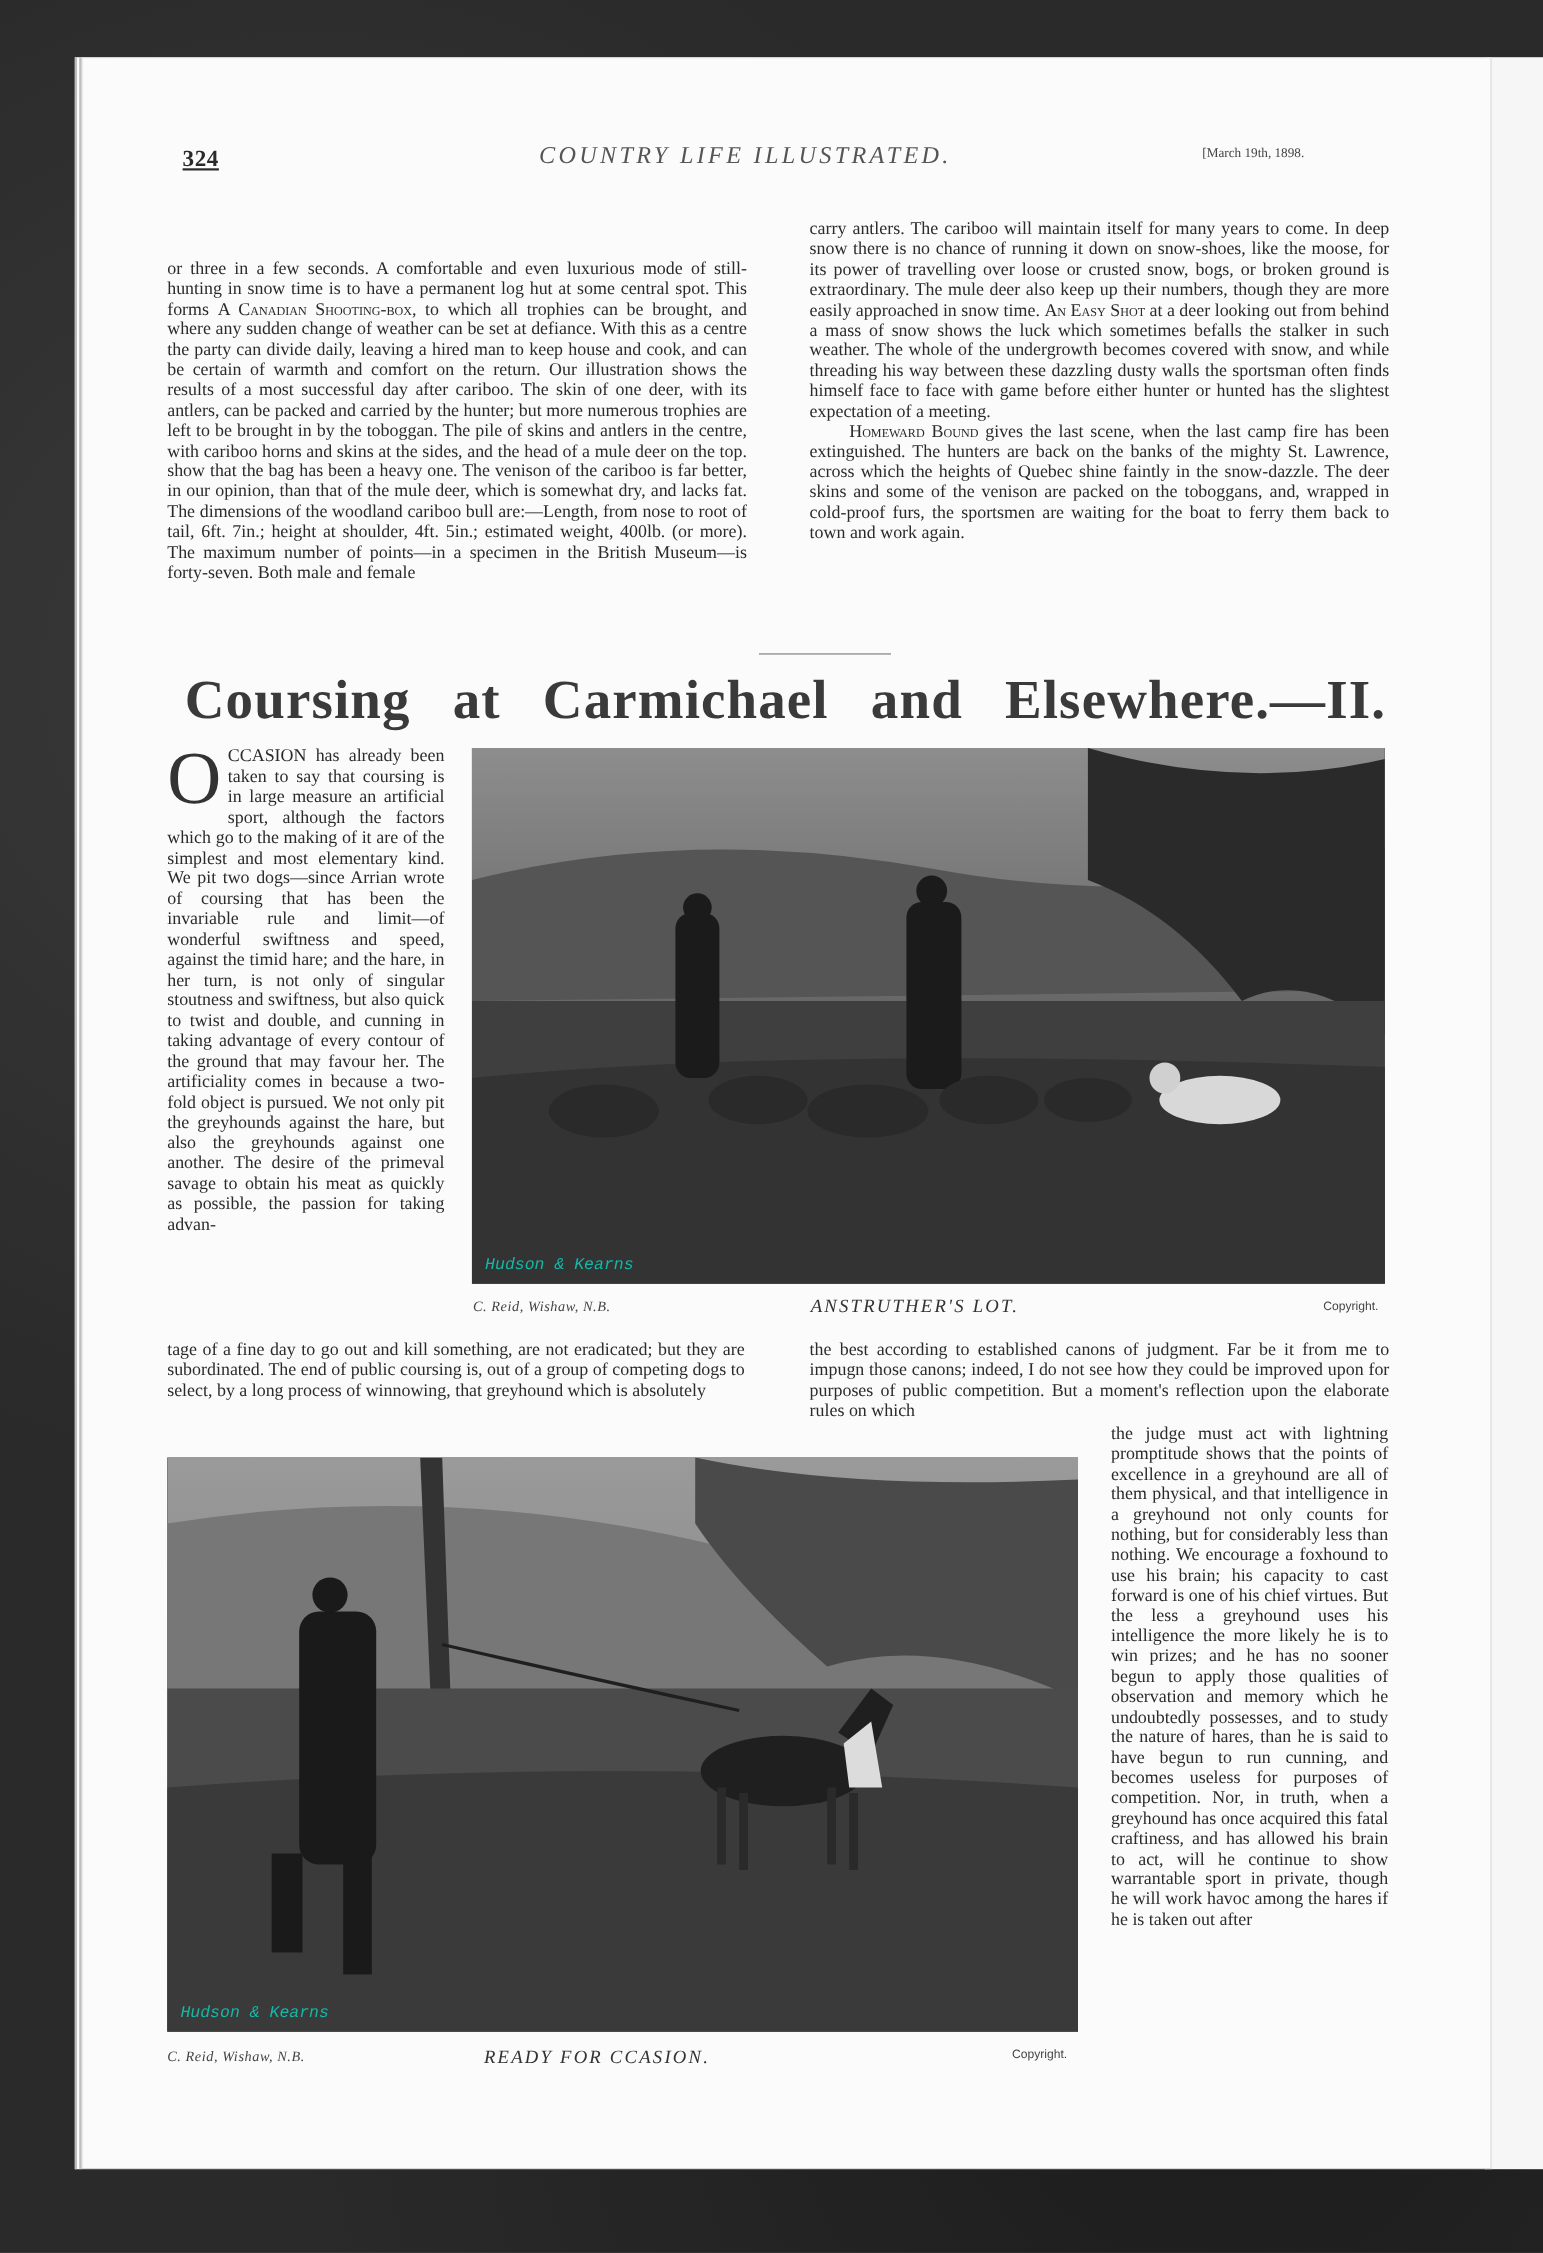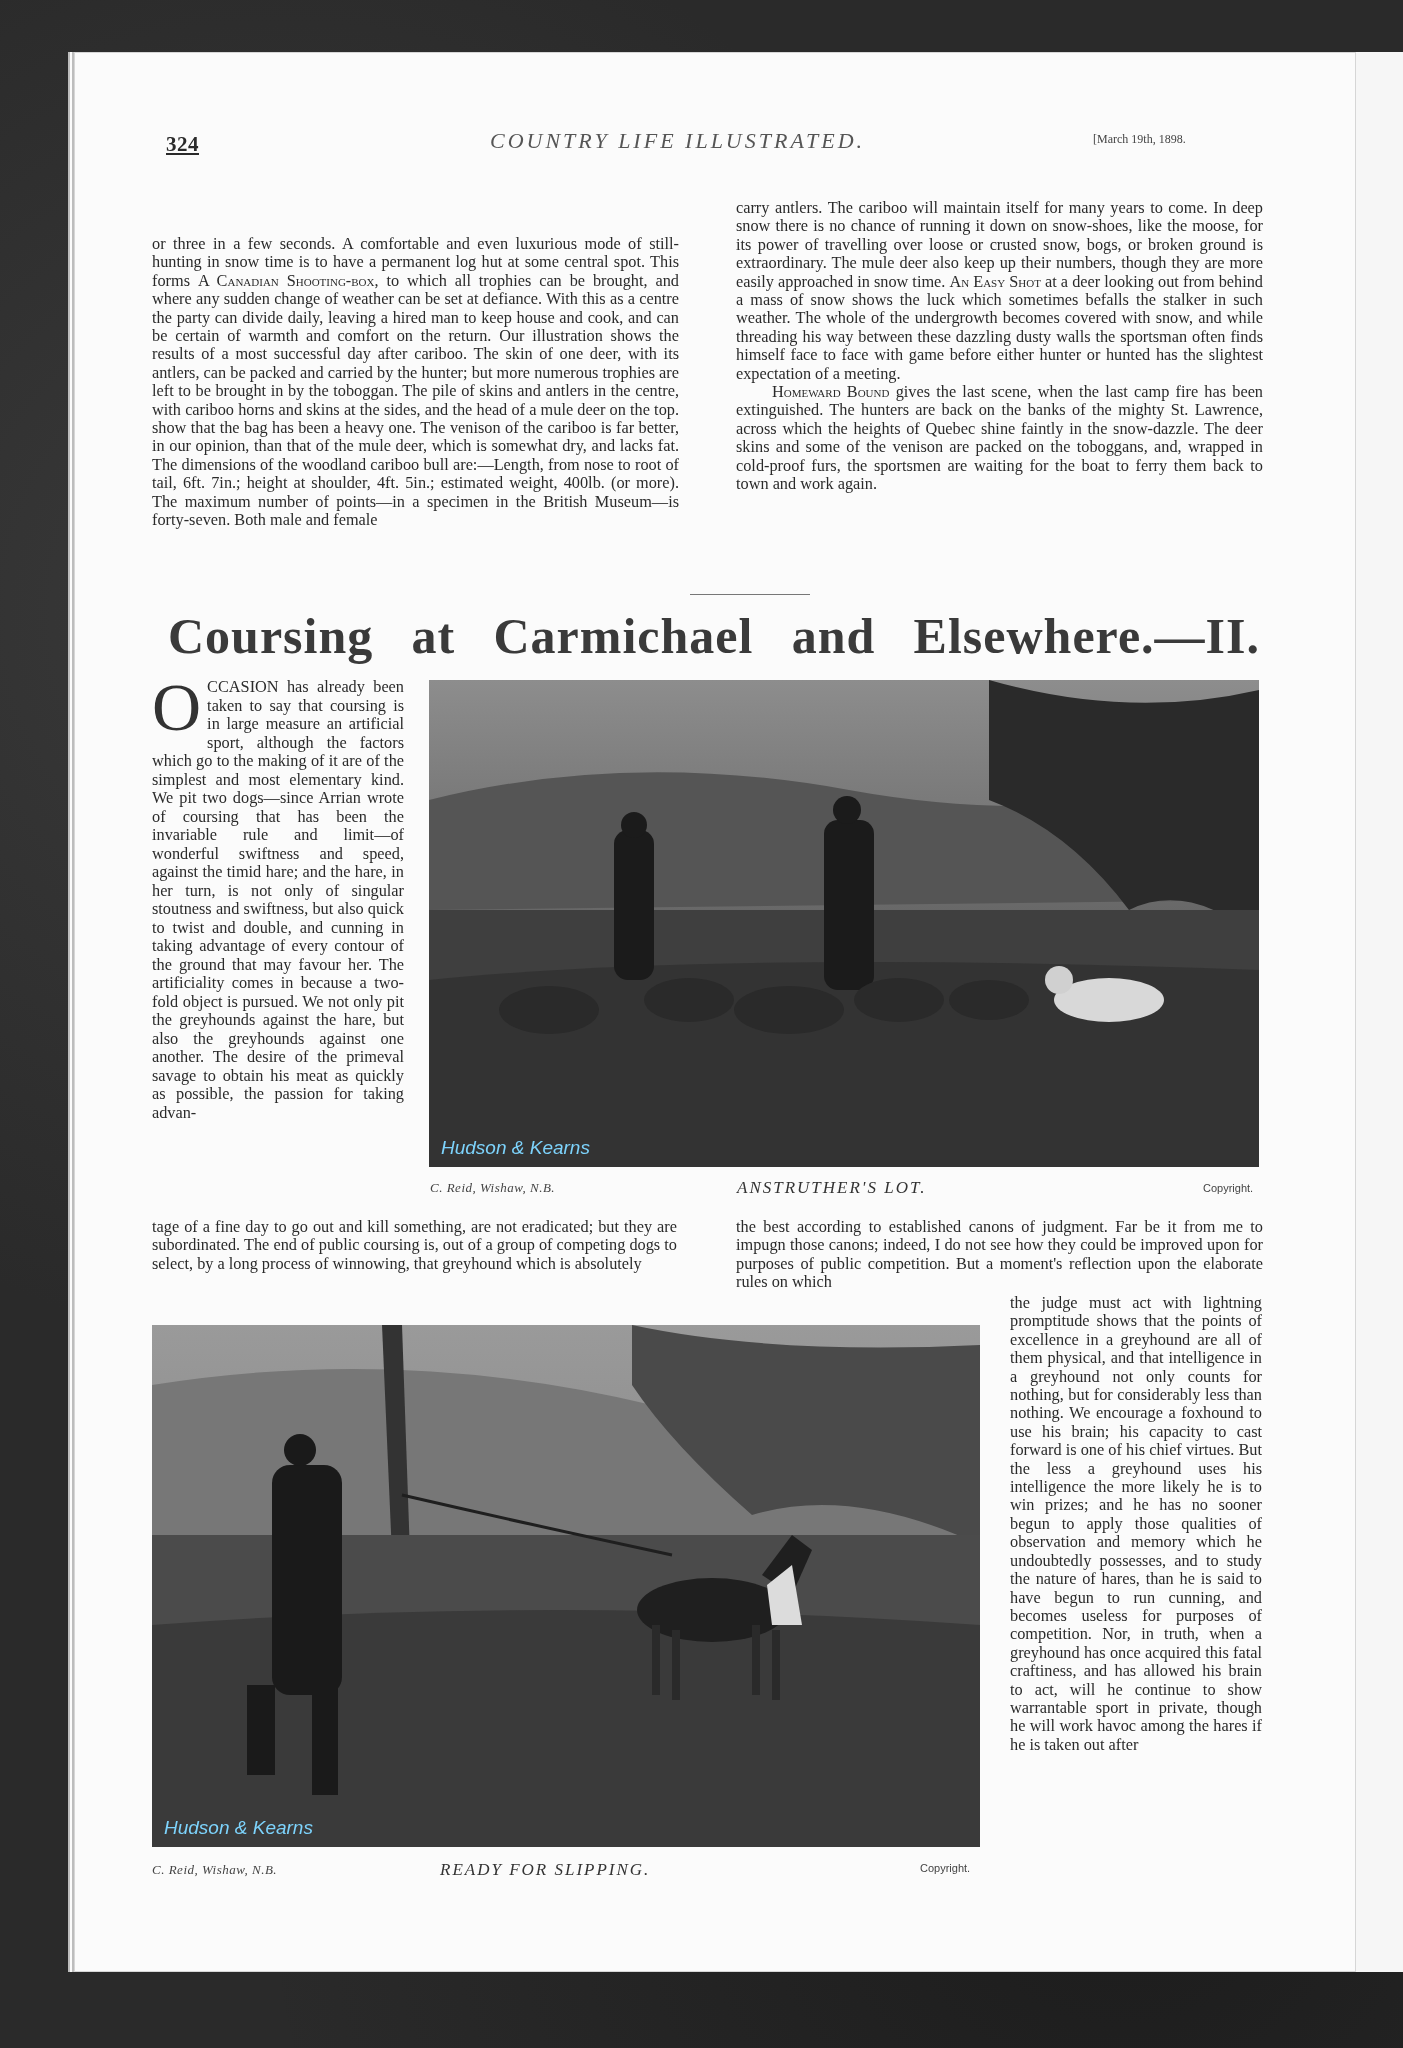--- a/index.html
+++ b/index.html
@@ -45,21 +45,21 @@
   }
 
   .dropcap-wrap { position: absolute; left: 152px; top: 678px; width: 252px; font-size: 16.3px; line-height: 18.5px; text-align: justify; }
   .dropcap { float: left; font-size: 68px; line-height: 54px; margin: 2px 6px 0 0; color: #333; }
 
   .photo {
     position: absolute; overflow: hidden;
     background: #3d3d3d;
   }
   .photo svg { display: block; width: 100%; height: 100%; }
-  .credit-mark { position: absolute; left: 12px; bottom: 8px; font-style: italic; font-size: 19px; color: #7dd3fc; font-family: Liberation Sans, sans-serif; }
+  .credit-mark { position: absolute; left: 12px; bottom: 8px; font-style: italic; font-size: 15px; color: #14b8a6; font-family: Liberation Mono, monospace; }
 
   .caption-credit { position: absolute; font-style: italic; font-size: 13px; color: #444; letter-spacing: 0.5px; }
   .caption-title { position: absolute; font-style: italic; font-size: 17px; letter-spacing: 2px; color: #333; }
   .caption-copy { position: absolute; font-family: "Liberation Sans", sans-serif; font-size: 11px; color: #444; }
 </style>
 </head>
 <body>
 
 <div class="scan-bg"></div>
 <div class="next-page"></div>
@@ -153,16 +153,16 @@
     <g fill="#2a2a2a">
         <rect x="500" y="300" width="8" height="70"></rect>
         <rect x="520" y="305" width="8" height="70"></rect>
         <rect x="600" y="300" width="8" height="70"></rect>
         <rect x="620" y="305" width="8" height="70"></rect>
       </g>
   </svg>
   <span class="credit-mark">Hudson &amp; Kearns</span>
 </div>
 <div class="caption-credit" style="left:152px; top:1862px;">C. Reid, Wishaw, N.B.</div>
-<div class="caption-title" style="left:440px; top:1860px;">READY FOR SLIPPING.</div>
+<div class="caption-title" style="left:440px; top:1860px;">READY FOR CCASION.</div>
 <div class="caption-copy" style="left:920px; top:1862px;">Copyright.</div>
 
 <div class="col" style="left:1010px; top:1294px; width:252px;">the judge must act with lightning promptitude shows that the points of excellence in a greyhound are all of them physical, and that intelligence in a greyhound not only counts for nothing, but for considerably less than nothing. We encourage a foxhound to use his brain; his capacity to cast forward is one of his chief virtues. But the less a greyhound uses his intelligence the more likely he is to win prizes; and he has no sooner begun to apply those qualities of observation and memory which he undoubtedly possesses, and to study the nature of hares, than he is said to have begun to run cunning, and becomes useless for purposes of competition. Nor, in truth, when a greyhound has once acquired this fatal craftiness, and has allowed his brain to act, will he continue to show warrantable sport in private, though he will work havoc among the hares if he is taken out after</div>
 
 </body></html>

